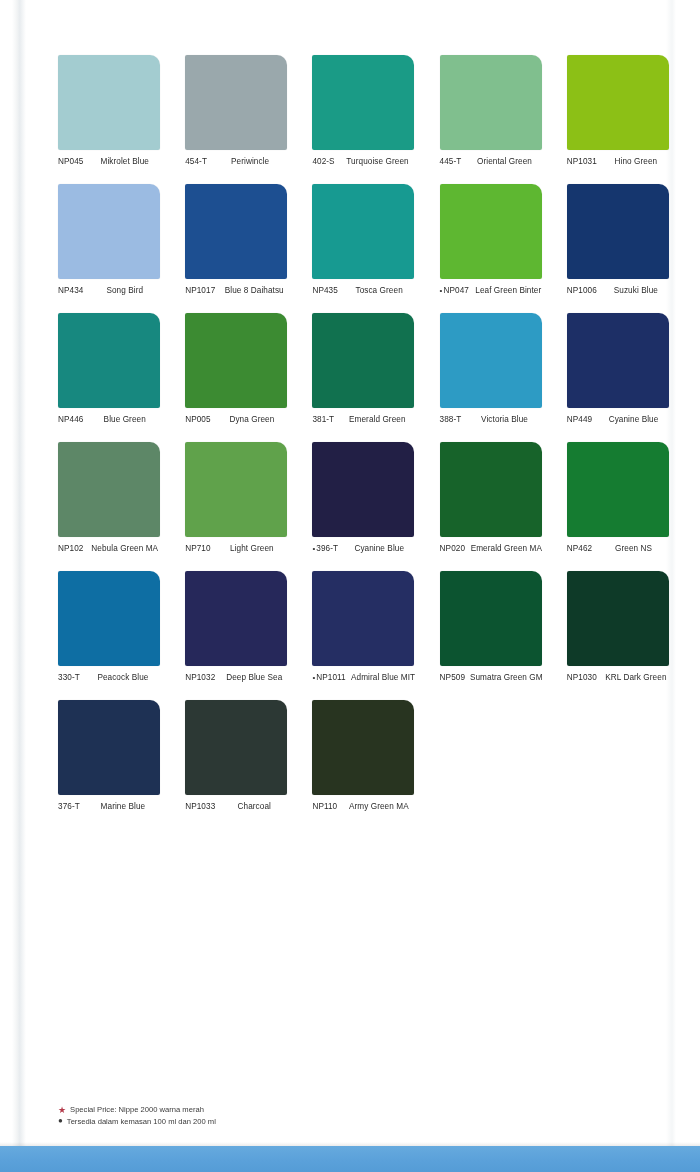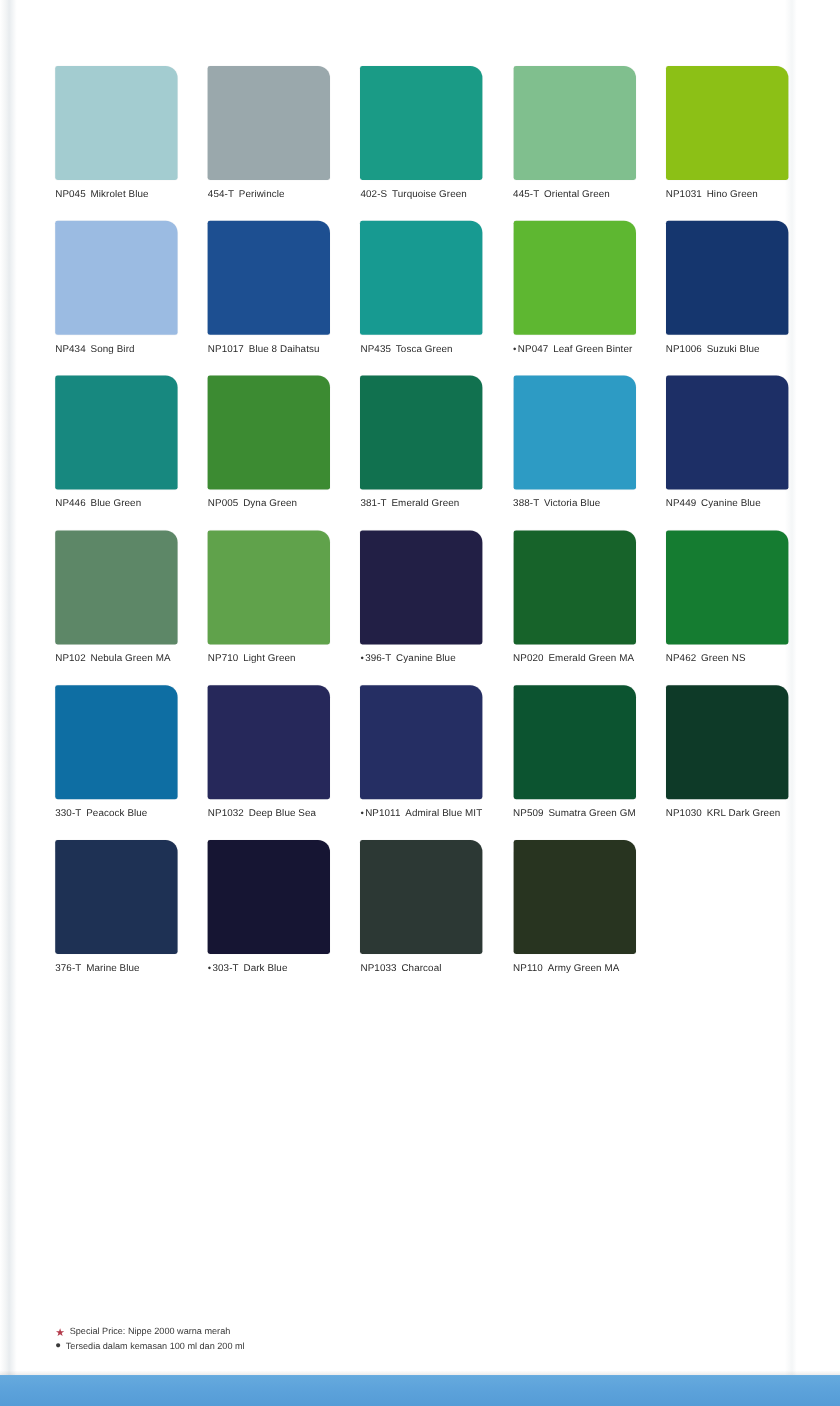--- a/index.html
+++ b/index.html
@@ -28,21 +28,21 @@
   .page-edge-right {
     position: absolute;
     top: 0; right: 0;
     width: 10px; height: 1146px;
     background: linear-gradient(to left, #ffffff 0%, #f4f6f7 40%, #ffffff 100%);
     pointer-events: none;
   }
 
   .sheet {
     position: absolute;
-    top: 0; left: 0;
+    top: 0; left: 12px;
     width: 664px;
     height: 1146px;
     background: #ffffff;
   }
 
   .swatch-grid {
     position: absolute;
     top: 55px;
     left: 46px;
     width: 616px;
@@ -79,21 +79,21 @@
     white-space: nowrap;
     flex: 0 0 auto;
     padding-right: 4px;
   }
   .swatch-code .dot {
     color: #333;
     font-size: 8px;
     margin-right: 1px;
   }
   .swatch-name {
-    text-align: left;
+    text-align: center;
     flex: 1 1 auto;
     color: #2b2b2b;
   }
 
   .footer-notes {
     position: absolute;
     left: 46px;
     top: 1104px;
     font-size: 7.6px;
     line-height: 1.55;
@@ -324,27 +324,20 @@
         <div class="swatch-caption">
           <span class="swatch-code">NP1030</span>
           <span class="swatch-name">KRL Dark Green</span>
         </div>
       </div>
       <div class="swatch-cell">
         <div class="swatch-chip" style="background: rgb(30, 49, 84);"></div>
         <div class="swatch-caption">
           <span class="swatch-code">376-T</span>
           <span class="swatch-name">Marine Blue</span>
-        </div>
-      </div>
-      <div class="swatch-cell">
-        <div class="swatch-chip" style="background: rgb(22, 21, 51);"></div>
-        <div class="swatch-caption">
-          <span class="swatch-code"><span class="dot">•</span><span>303-T</span></span>
-          <span class="swatch-name">Dark Blue</span>
         </div>
       </div>
       <div class="swatch-cell">
         <div class="swatch-chip" style="background: rgb(44, 56, 52);"></div>
         <div class="swatch-caption">
           <span class="swatch-code">NP1033</span>
           <span class="swatch-name">Charcoal</span>
         </div>
       </div>
       <div class="swatch-cell">

